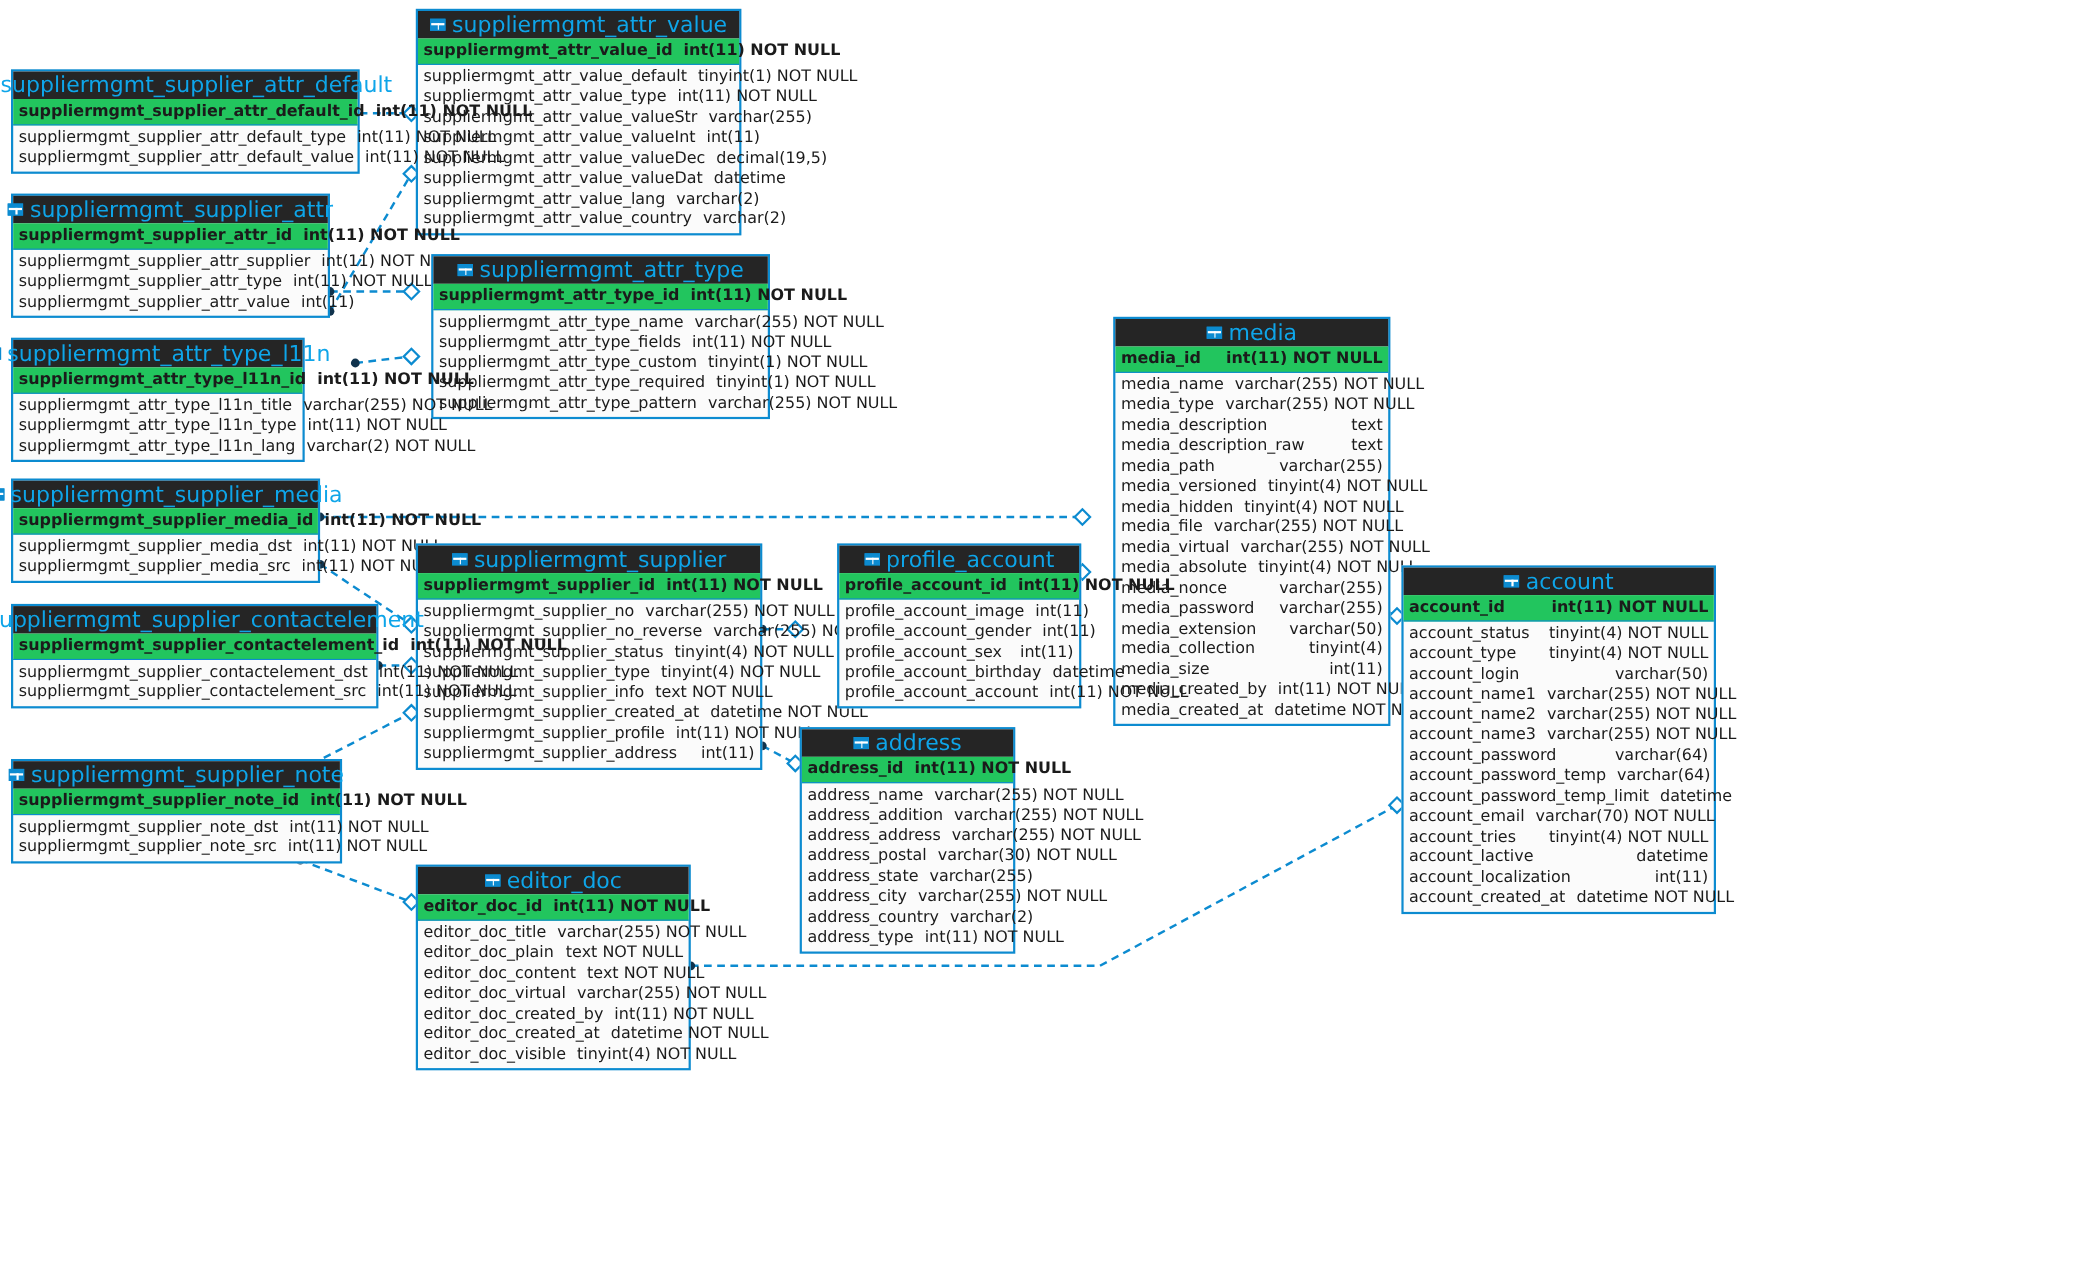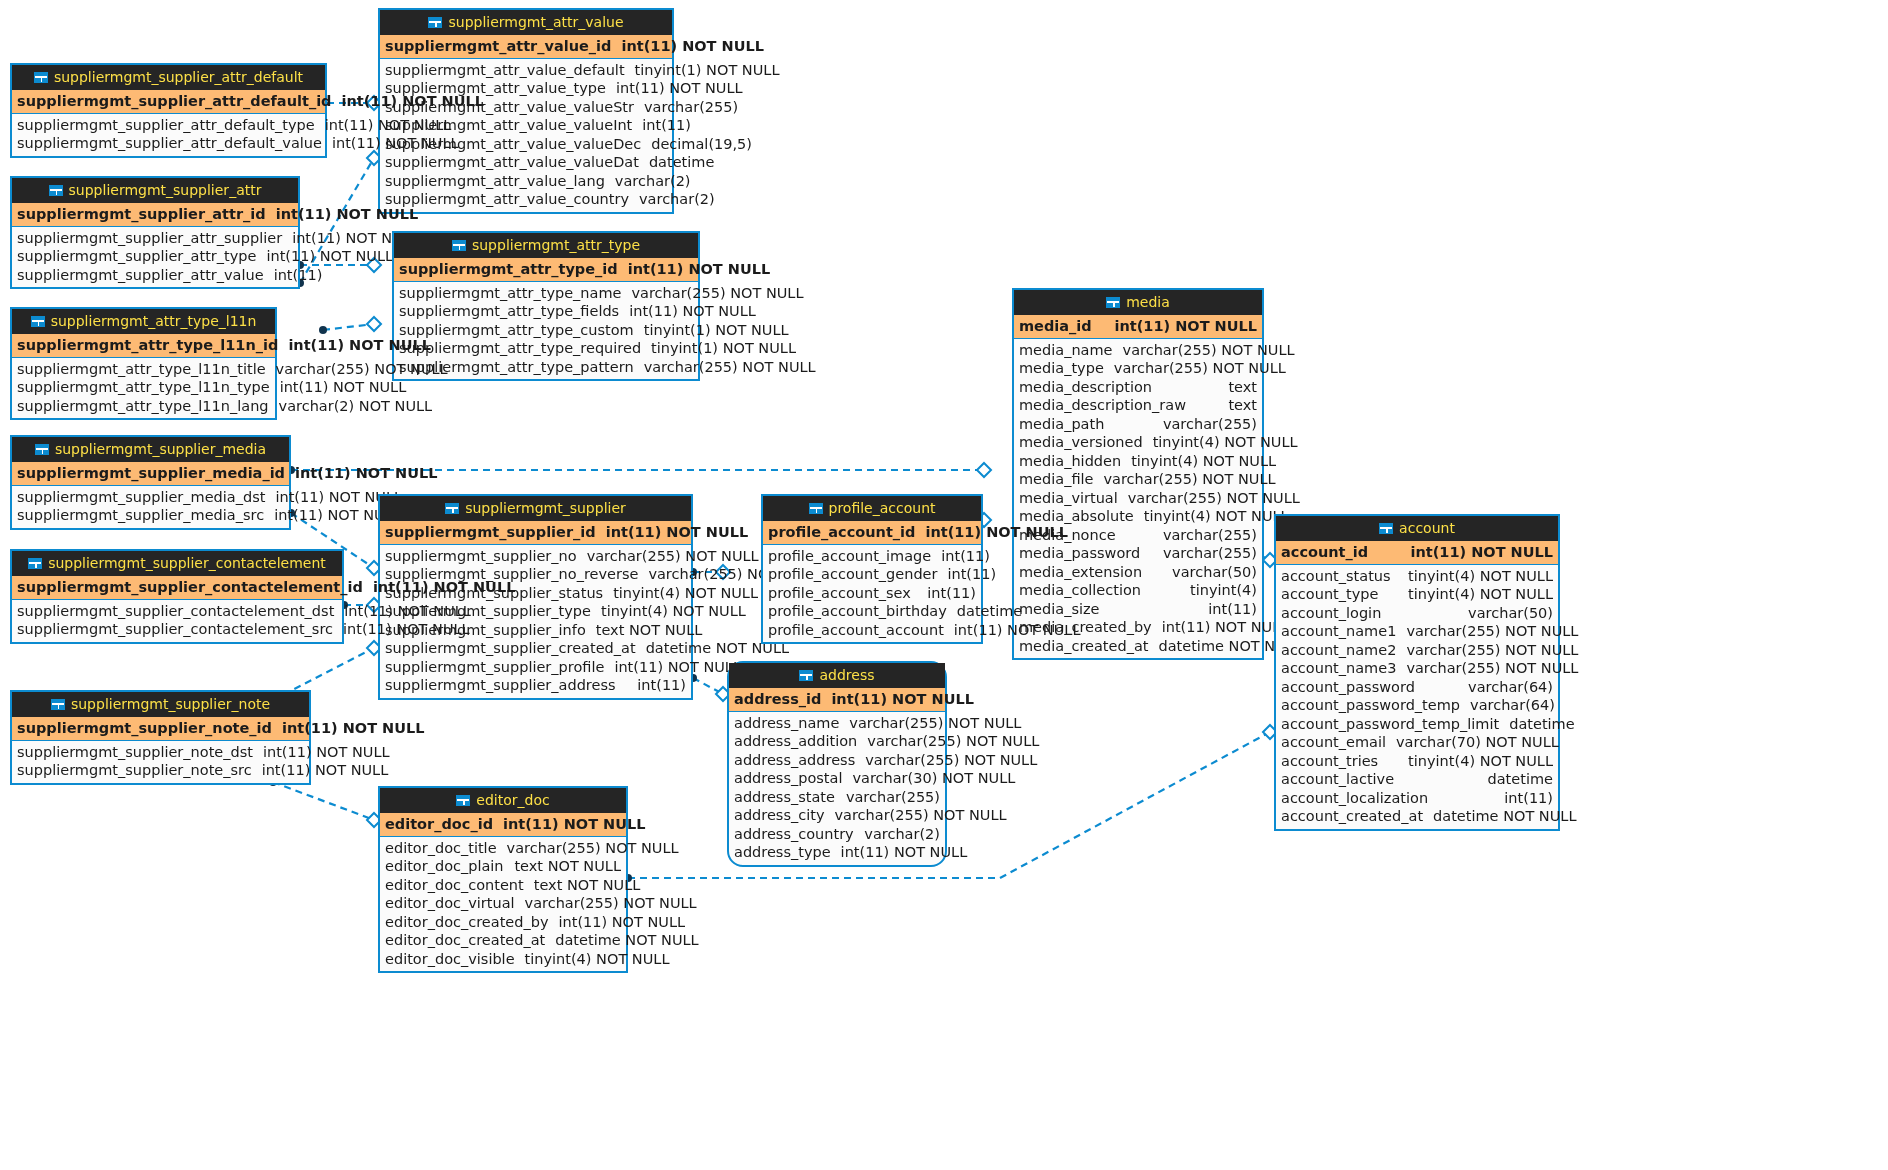--- a/index.html
+++ b/index.html
@@ -16,22 +16,22 @@
   #edges { position: absolute; left: 0; top: 0; width: 1888px; height: 1170px; pointer-events: none; }
 
   .entity {
     position: absolute;
     background: #fbfbfb;
     border: 2px solid #0c8bd0;
     box-shadow: 0 0 0 0 rgba(0,0,0,0);
   }
   .ent-header {
     background: #252525;
-    color: #fde047;
-    font-size: 14px;
+    color: #0ea5e9;
+    font-size: 20px;
     height: 25px;
     line-height: 25px;
     text-align: center;
     white-space: nowrap;
     display: flex; align-items: center; justify-content: center;
     gap: 6px;
     padding: 0 6px;
   }
   .tbl-icon {
     display: inline-block;
@@ -44,21 +44,21 @@
   .tbl-icon::before {
     content: ""; position: absolute;
     left: 0; right: 0; top: 3px; height: 1.5px; background: #ffffff;
   }
   .tbl-icon::after {
     content: ""; position: absolute;
     top: 3px; bottom: 0; left: 6px; width: 1.5px; background: #ffffff;
   }
   .ent-pk {
     border-bottom: 1.5px solid #0c8bd0;
-    background: #fdba74;
+    background: #22c55e;
   }
   .row {
     display: flex;
     align-items: baseline;
     justify-content: space-between;
     font-size: 14.5px;
     color: #1b1b1b;
     line-height: 18.5px;
     padding: 0px 5px;
     white-space: nowrap;
@@ -567,21 +567,21 @@
         <div class="row">
           <span class="cname">suppliermgmt_supplier_contactelement_dst</span>
           <span class="ctype">int(11) NOT NULL</span>
         </div>
         <div class="row">
           <span class="cname">suppliermgmt_supplier_contactelement_src</span>
           <span class="ctype">int(11) NOT NULL</span>
         </div>
       </div>
     </div>
-    <div class="entity" style="left: 727px; top: 661px; width: 220px; border-radius: 16px;">
+    <div class="entity" style="left: 727px; top: 661px; width: 196px;">
       <div class="ent-header">
         <span class="tbl-icon"></span>
         <span>address</span>
       </div>
       <div class="ent-pk">
         <div class="row">
           <span class="cname">address_id</span>
           <span class="ctype">int(11) NOT NULL</span>
         </div>
       </div>

